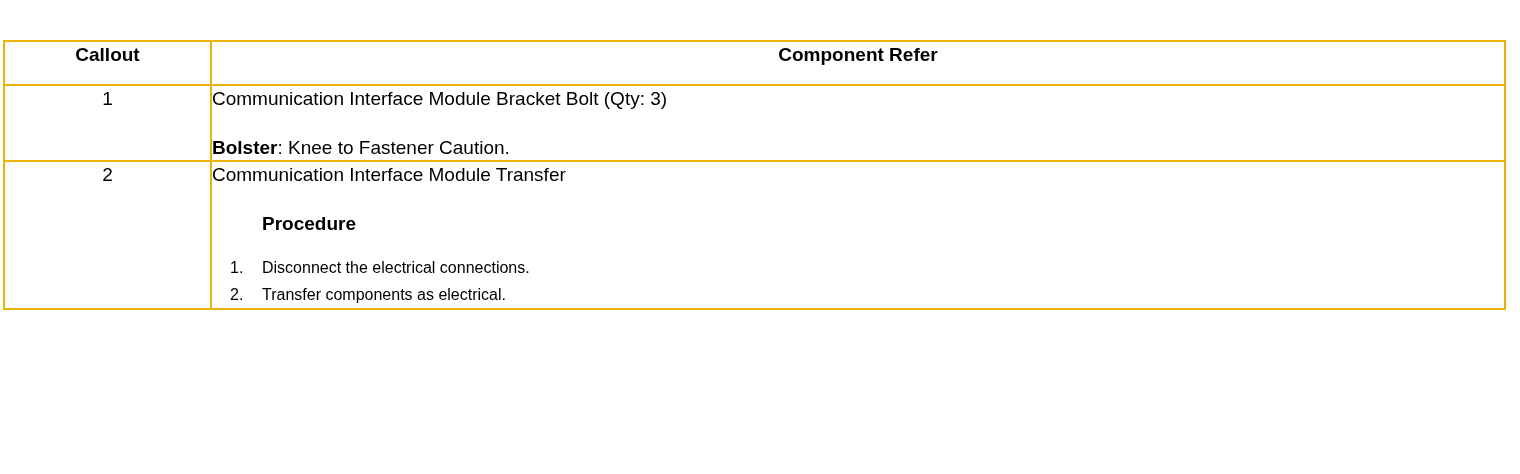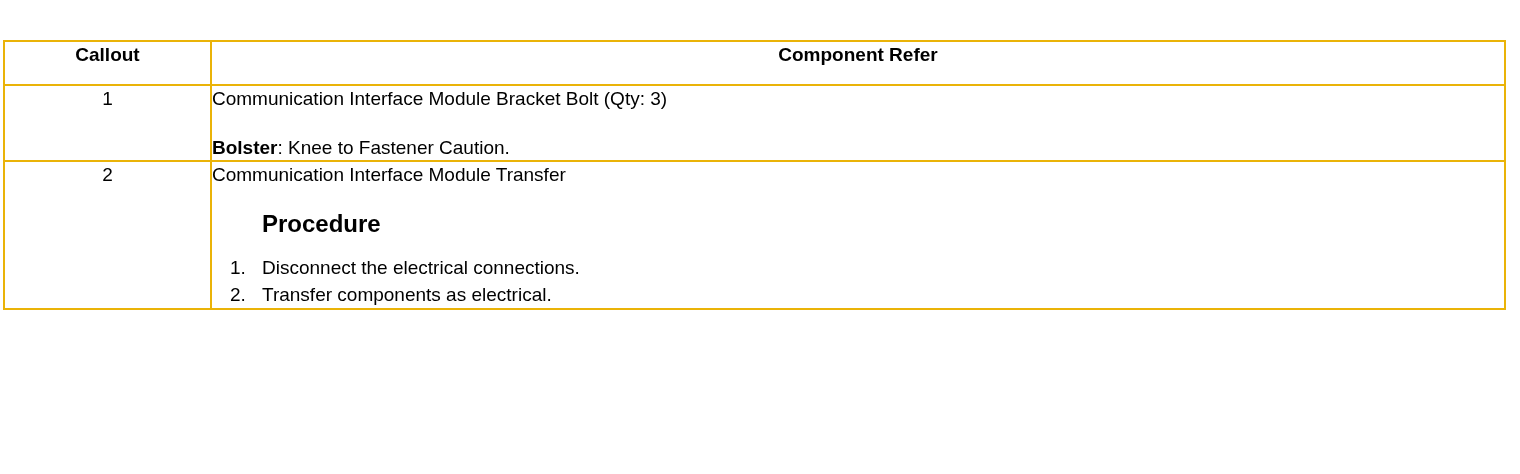--- a/index.html
+++ b/index.html
@@ -79,31 +79,31 @@
   .body-cell {
     padding: 9px 8px 8px 10px;
     border-radius: 19px;
   }
   .line { font-size: 19px; line-height: 25px; }
   .spacer-md { height: 24px; }
   .spacer-sm { height: 18px; }
   .bold { font-weight: bold; }
   .proc-heading {
     font-weight: bold;
-    font-size: 24px;
+    font-size: 19px;
     line-height: 25px;
     padding-left: 50px;
   }
   ol.proc-list {
     margin: 0;
     padding: 0 0 0 0;
     list-style: none;
   }
   ol.proc-list li {
-    font-size: 19px;
+    font-size: 16px;
     line-height: 27px;
     padding-left: 18px;
     position: relative;
   }
   ol.proc-list li .num {
     display: inline-block;
     width: 32px;
   }
 </style>
 </head>

